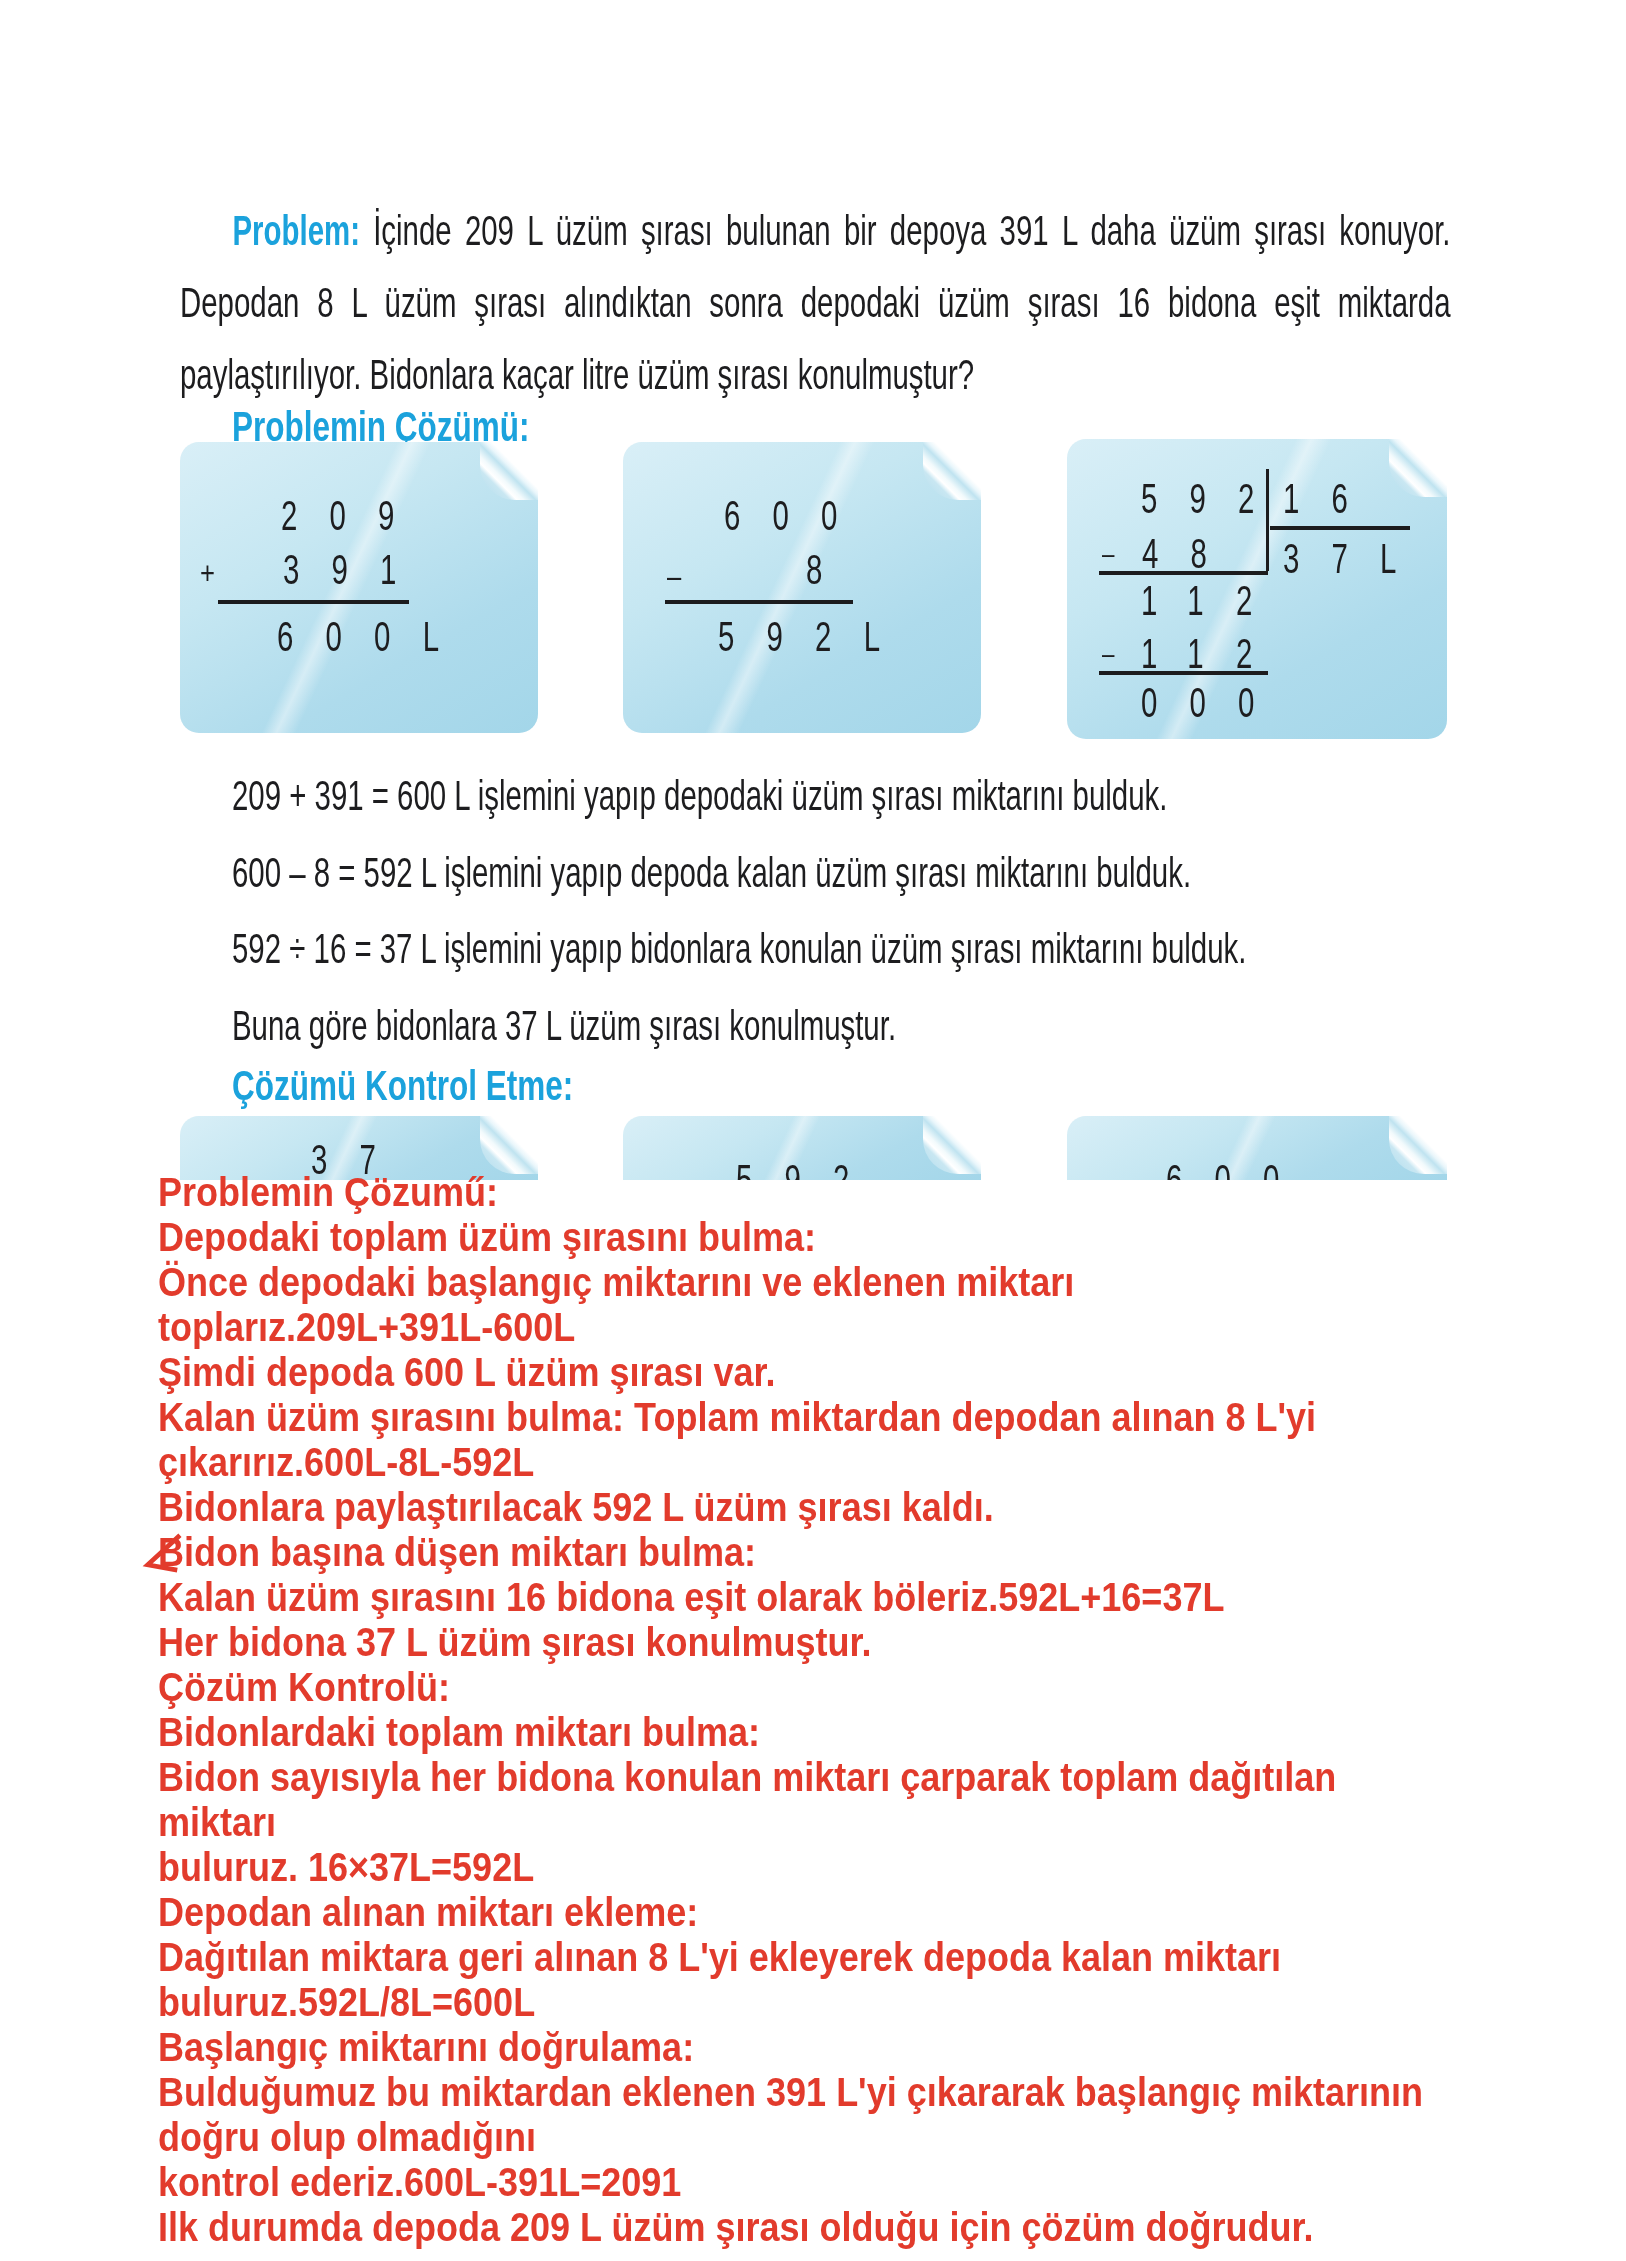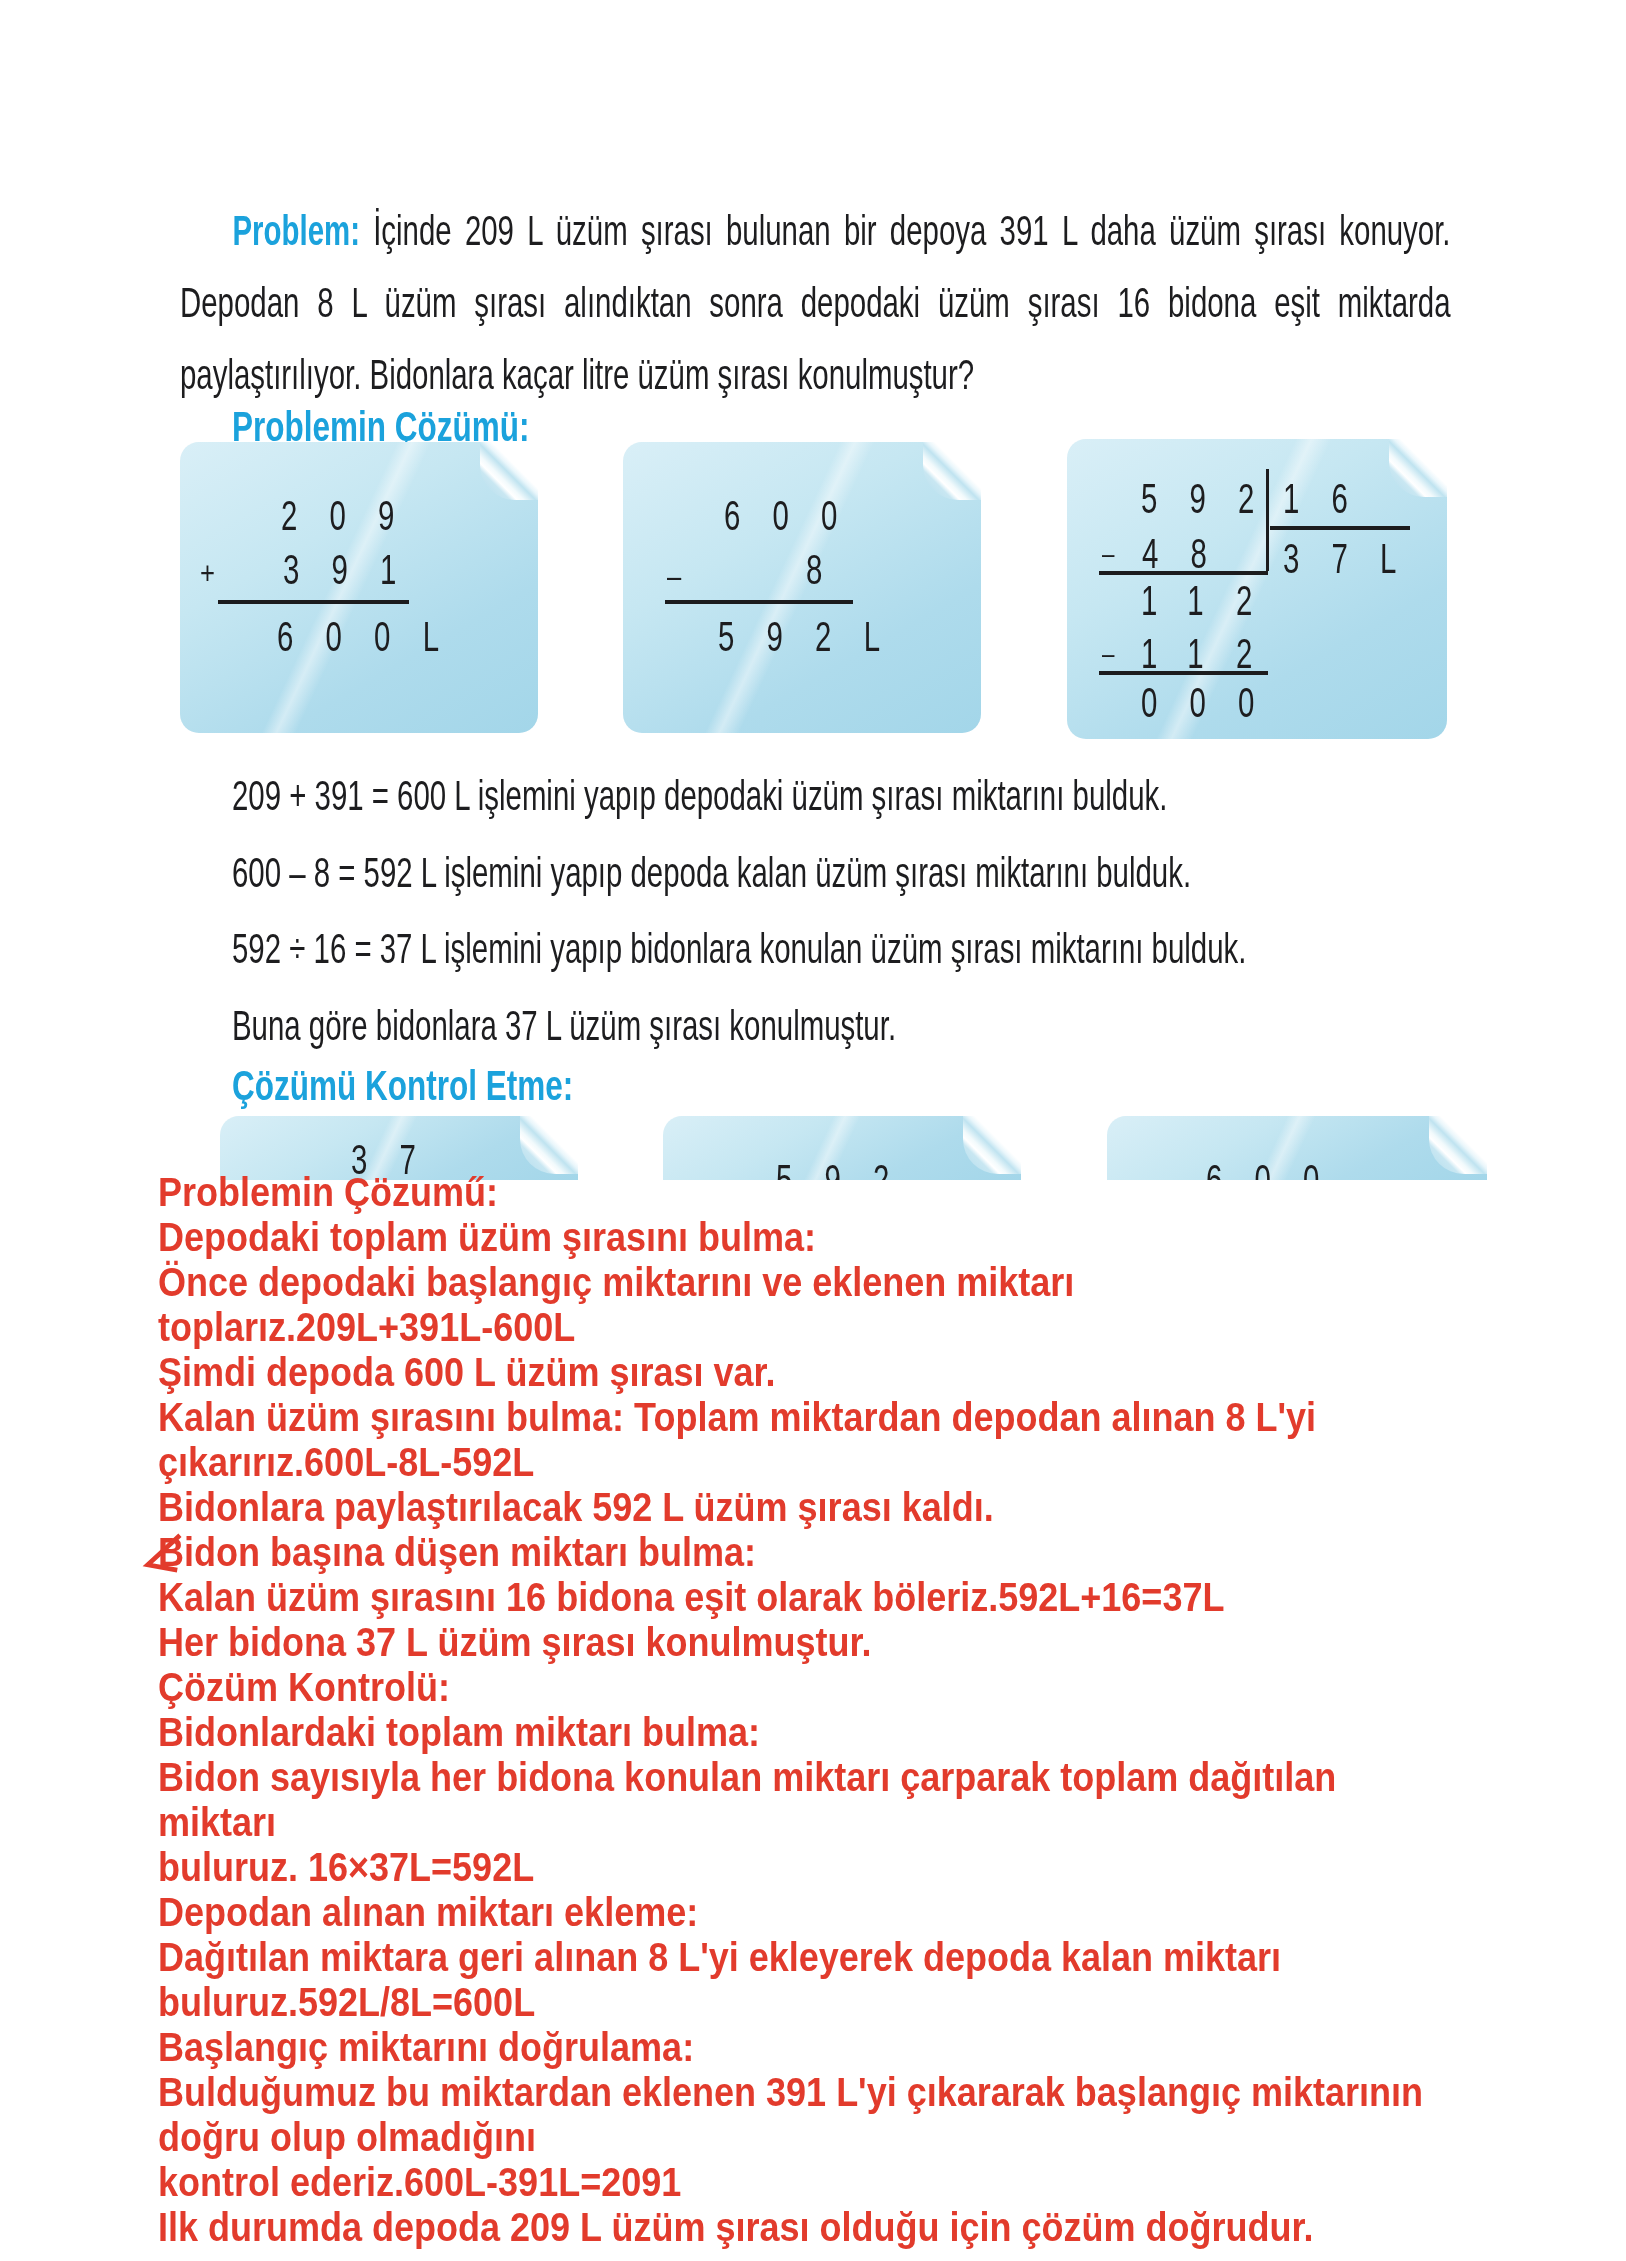--- a/index.html
+++ b/index.html
@@ -26,21 +26,21 @@
   .heading.check    { top:1062px; }
 
   
   .card {
     position:absolute;
     background:
       linear-gradient(115deg, rgba(255,255,255,0) 44%, rgba(255,255,255,0.45) 47%, rgba(255,255,255,0) 51%),
       linear-gradient(150deg,#d9eff7 0%,#c6e7f2 35%,#aedbec 70%,#a3d6e9 100%);
     border-radius:19px; border-top-right-radius:0;padding-left:28px;
   }
-  .card.clipped { overflow:hidden; border-radius:19px 0 0 0;margin-left:40px; }
+  .card.clipped { overflow:hidden; border-radius:19px 0 0 0; }
   .fold {
     position:absolute; top:0; right:0; width:58px; height:58px;
     background:linear-gradient(to bottom left,
       #ffffff 0%, #ffffff 40%, #e9f6fb 46%, #bfe3f0 52%, #f2fafc 62%, #ffffff 68%, #c9e7f2 74%, #aedbec 100%);
     border-bottom-left-radius:60% 60%;
   }
   .num {
     position:absolute; font-size:42px; letter-spacing:46px; white-space:pre;
     transform:scaleX(0.70); transform-origin:left top; color:#1d1d1f;
   }

